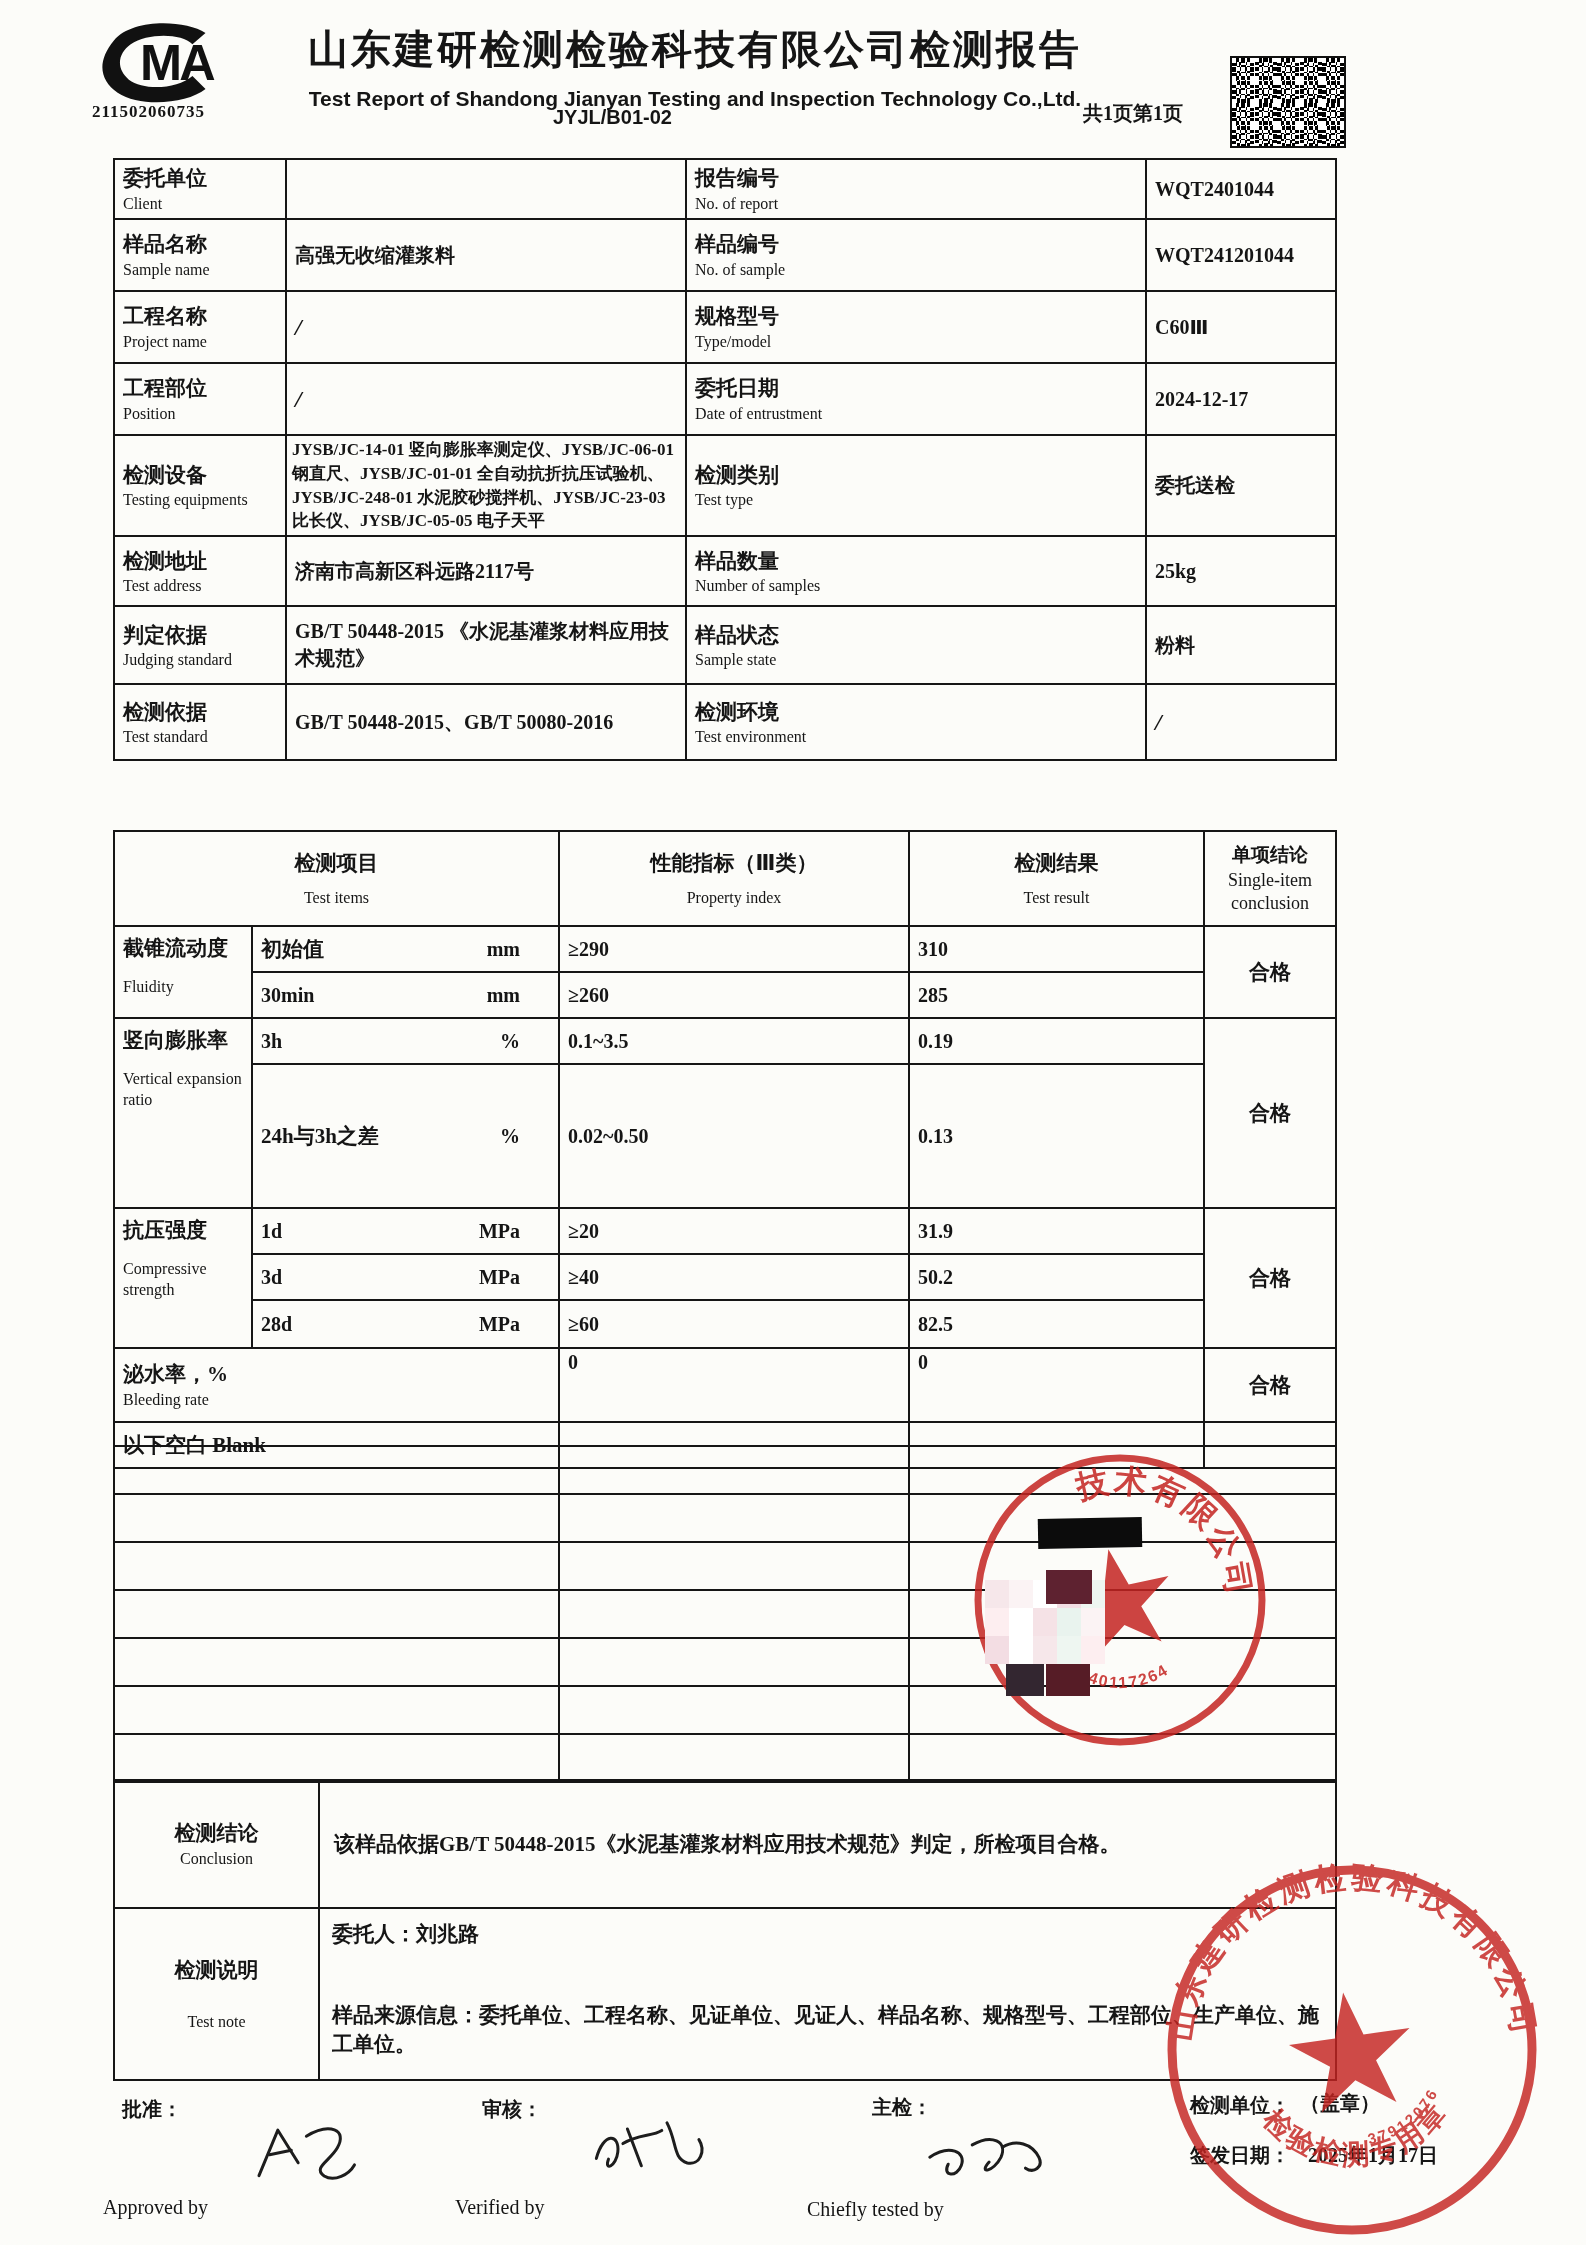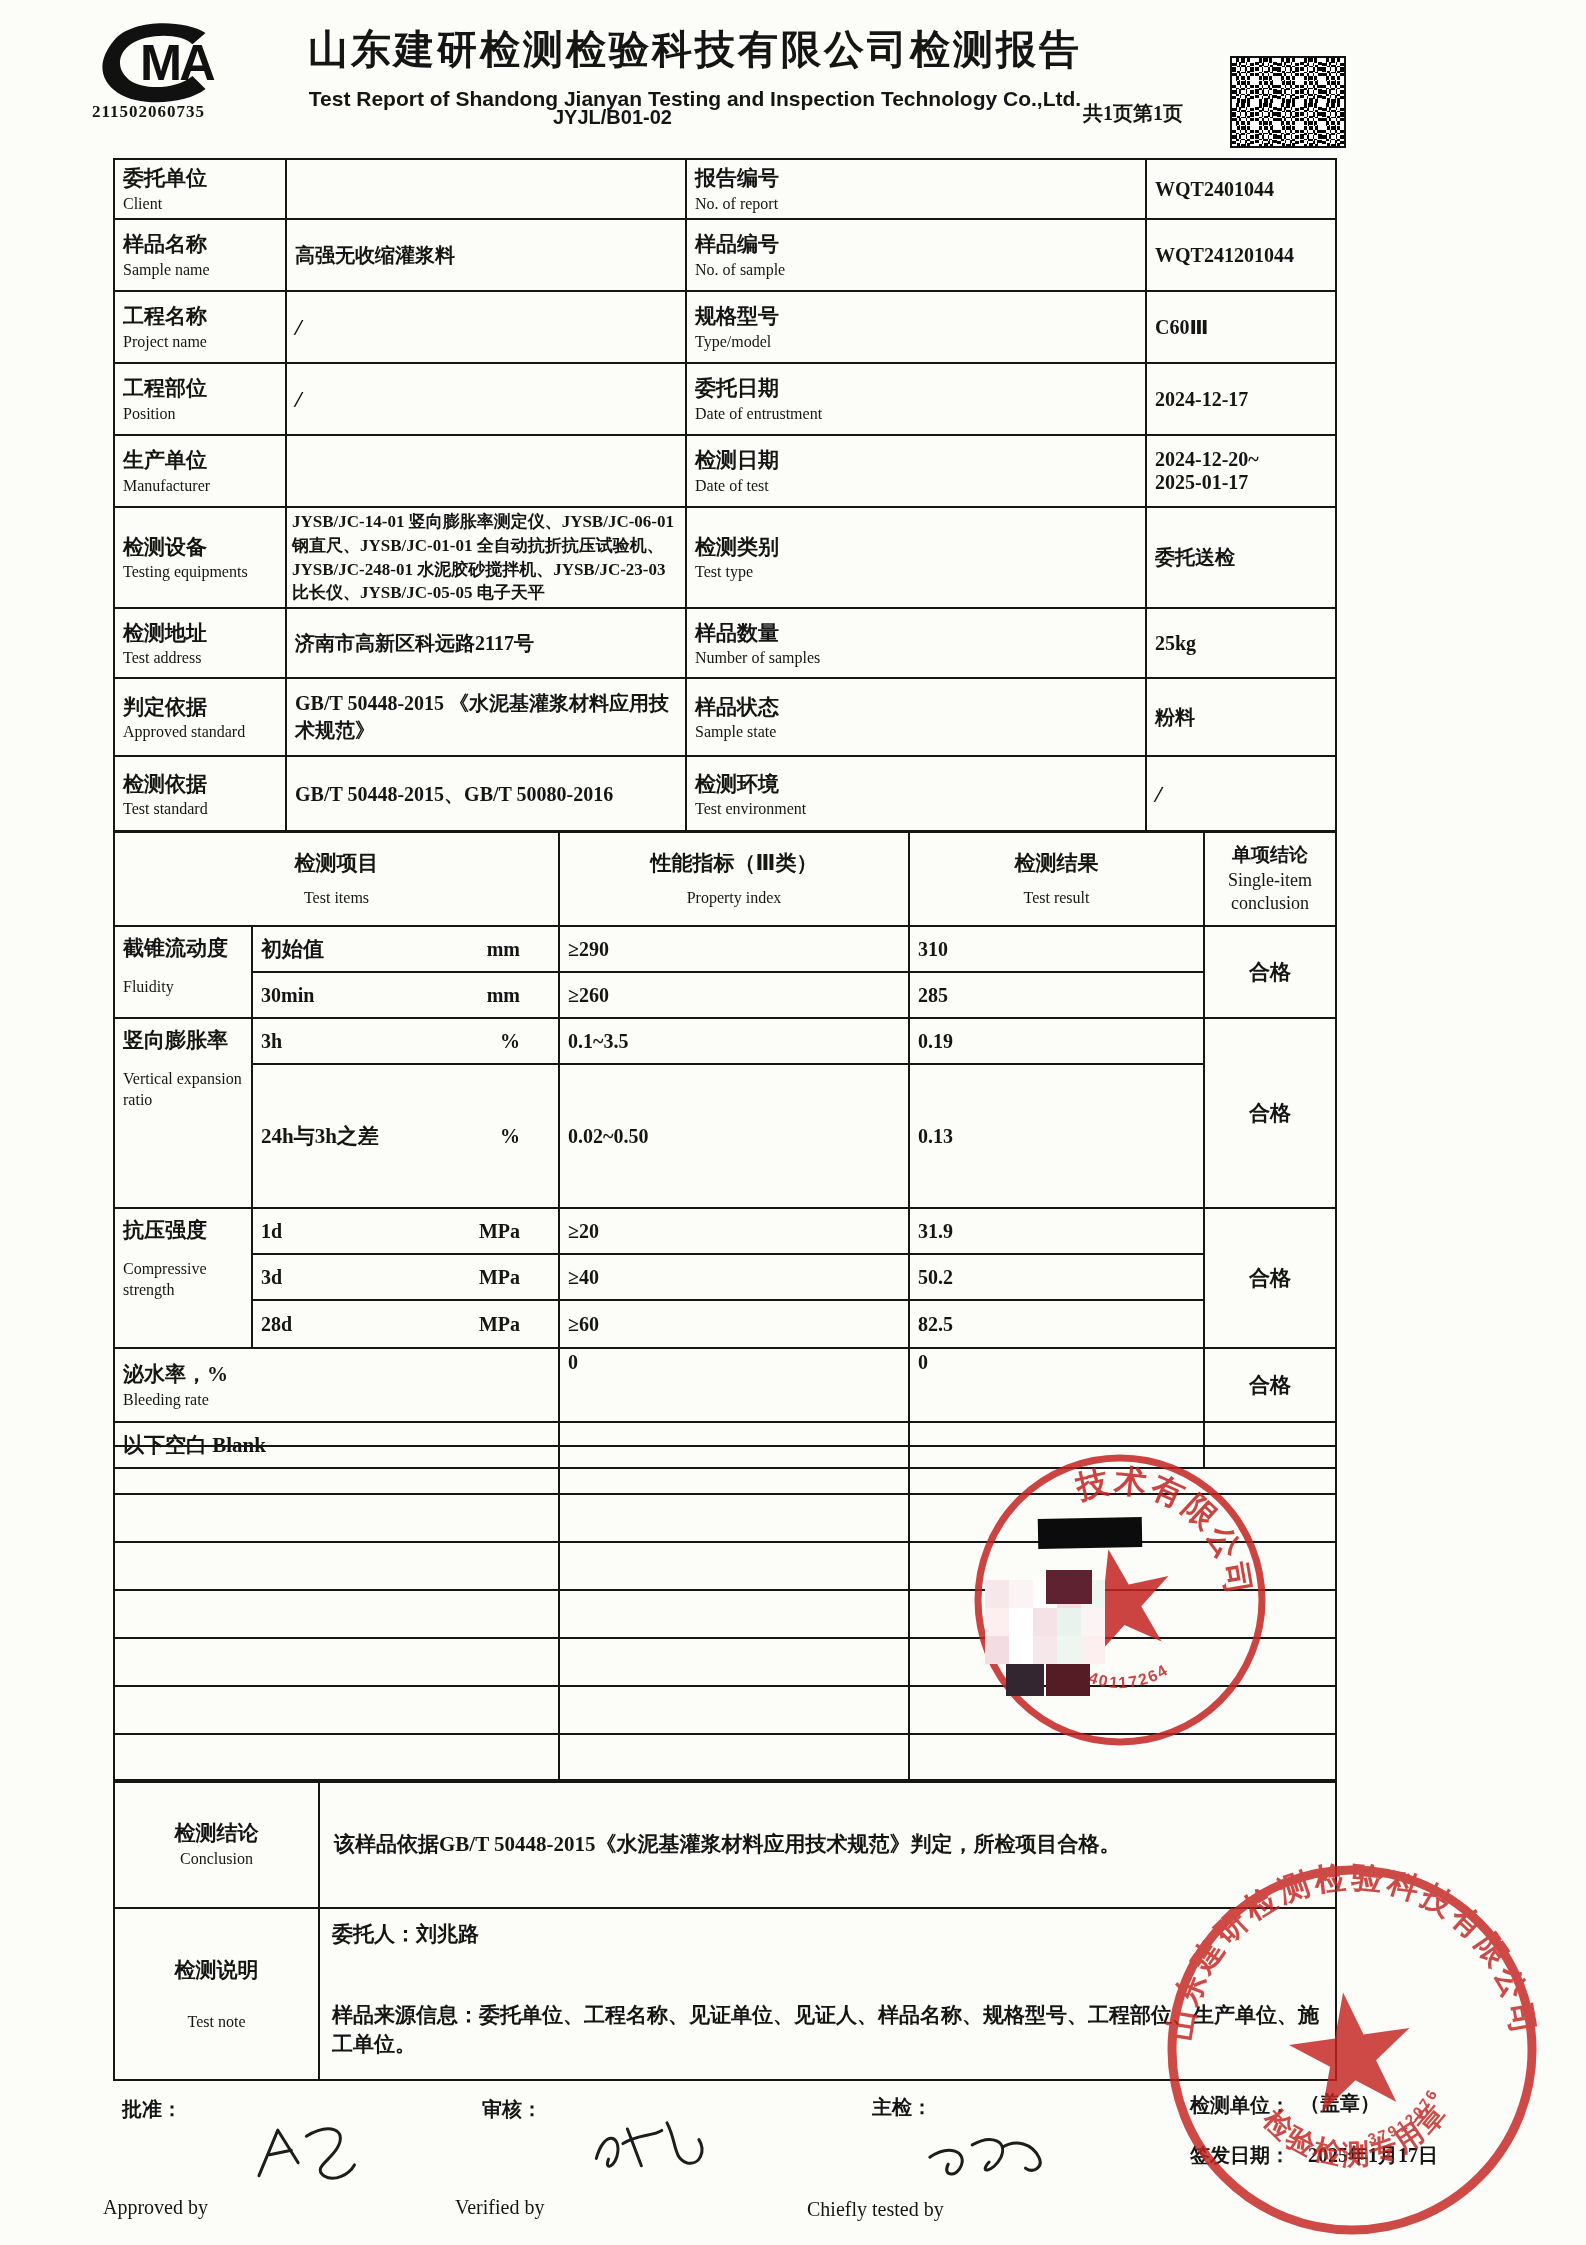--- a/index.html
+++ b/index.html
@@ -121,35 +121,20 @@
             <div class="zh">工程部位</div>
             <div class="en">Position</div>
           </td>
       <td class="val slash">/</td>
       <td>
             <div class="zh">委托日期</div>
             <div class="en">Date of entrustment</div>
           </td>
       <td class="val">2024-12-17</td>
     </tr>
-    <tr style="height:72px">
-      <td>
-            <div class="zh">生产单位</div>
-            <div class="en">Manufacturer</div>
-          </td>
-      <td class="val"></td>
-      <td>
-            <div class="zh">检测日期</div>
-            <div class="en">Date of test</div>
-          </td>
-      <td class="val">
-            <div>2024-12-20~</div>
-            <div>2025-01-17</div>
-          </td>
-    </tr>
     <tr style="height:88px">
       <td>
             <div class="zh">检测设备</div>
             <div class="en">Testing equipments</div>
           </td>
       <td class="equip">JYSB/JC-14-01 竖向膨胀率测定仪、JYSB/JC-06-01 钢直尺、JYSB/JC-01-01 全自动抗折抗压试验机、JYSB/JC-248-01 水泥胶砂搅拌机、JYSB/JC-23-03 比长仪、JYSB/JC-05-05 电子天平</td>
       <td>
             <div class="zh">检测类别</div>
             <div class="en">Test type</div>
           </td>
@@ -163,21 +148,21 @@
       <td class="val">济南市高新区科远路2117号</td>
       <td>
             <div class="zh">样品数量</div>
             <div class="en">Number of samples</div>
           </td>
       <td class="val">25kg</td>
     </tr>
     <tr style="height:78px">
       <td>
             <div class="zh">判定依据</div>
-            <div class="en">Approved standard</div>
+            <div class="en">Judging standard</div>
           </td>
       <td class="val">GB/T 50448-2015 《水泥基灌浆材料应用技术规范》</td>
       <td>
             <div class="zh">样品状态</div>
             <div class="en">Sample state</div>
           </td>
       <td class="val">粉料</td>
     </tr>
     <tr style="height:76px">
       <td>

